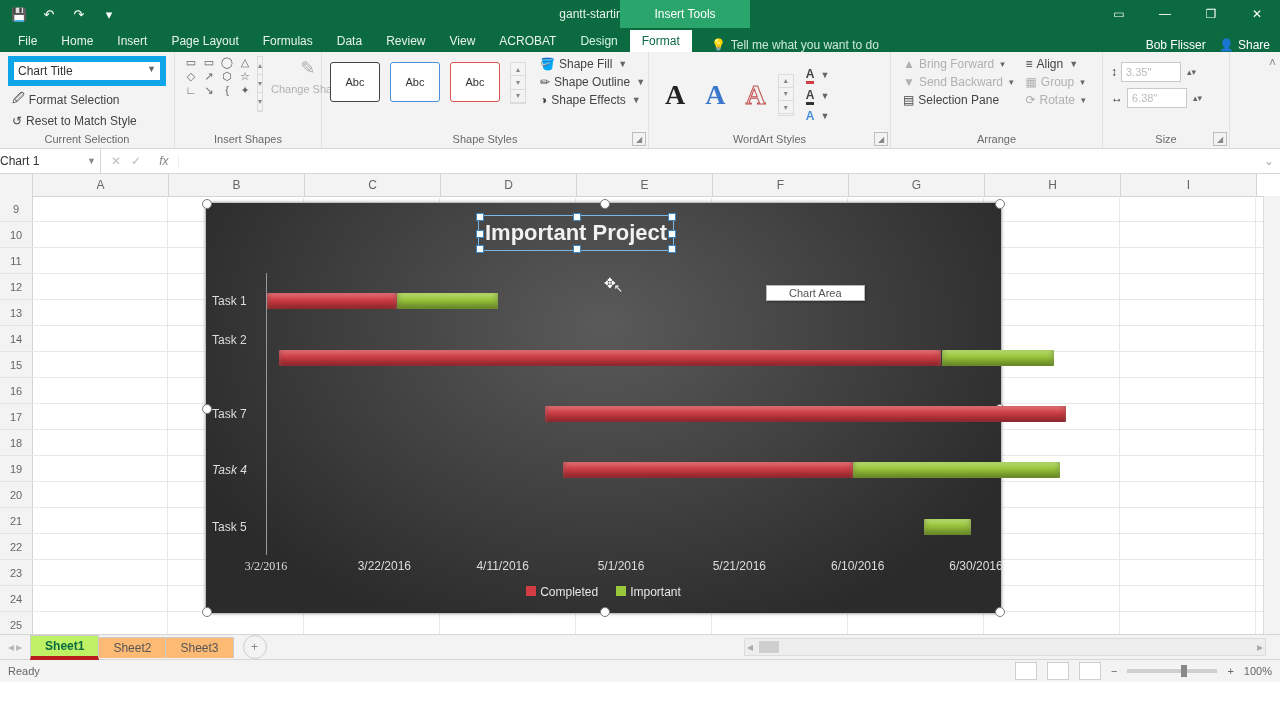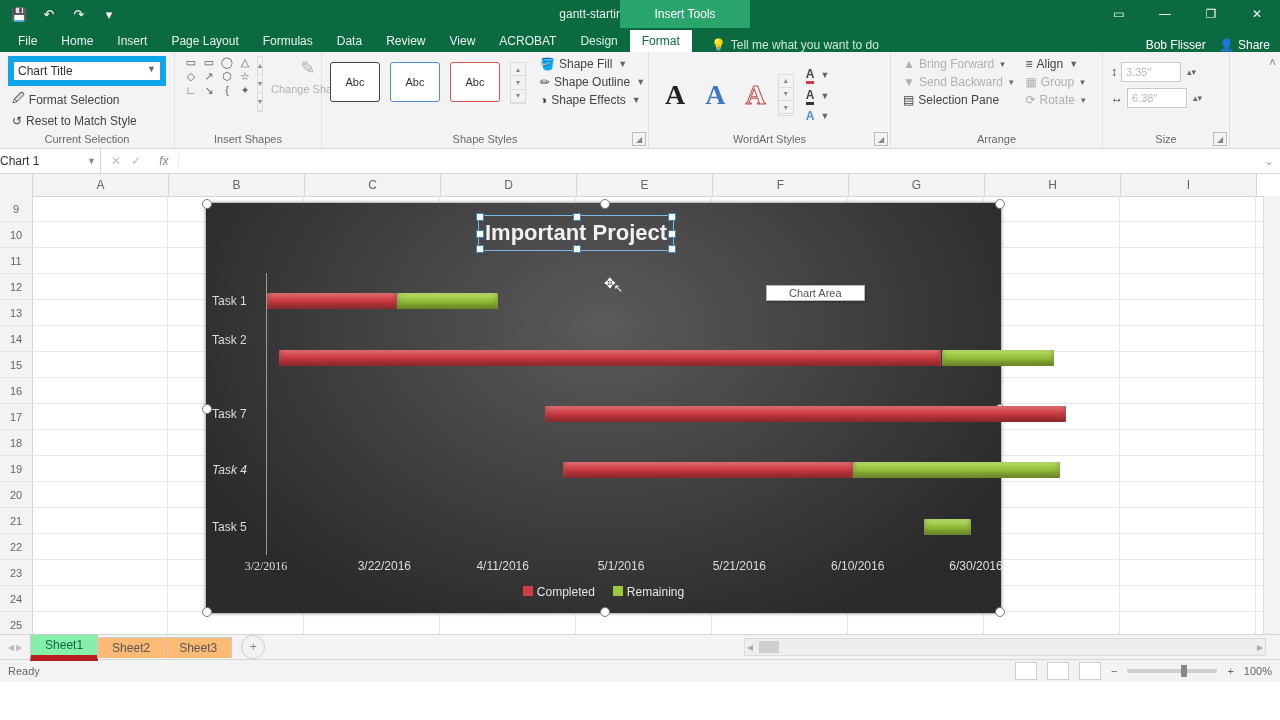--- a/index.html
+++ b/index.html
@@ -63,21 +63,21 @@
 .bar.red{background:#d23c43}
 .bar.grn{background:#9bc83b}
 .xlab{position:absolute;top:356px;color:#ddd;font-size:12px;transform:translateX(-50%)}
 .legend{position:absolute;left:0;right:0;top:382px;display:flex;justify-content:center;gap:18px;color:#e5e5e5;font-size:12px}
 .lg-sw{width:10px;height:10px;display:inline-block;margin-right:4px}
 .vscroll{position:absolute;right:0;top:22px;bottom:0;width:16px;background:#f3f3f3;border-left:1px solid #dcdcdc}
 
 .tabrow{height:24px;border-top:1px solid #d6d6d6;display:flex;align-items:center;background:#f3f3f3;position:relative}
 .tabnav{display:flex;gap:2px;padding:0 8px;color:#b8b8b8}
 .sheet-tab{padding:3px 14px;border:1px solid #ccc;border-bottom:none;background:#fdba74;font-size:12px;color:#555;margin-right:-1px}
-.sheet-tab.active{background:#86efac;border-bottom:6px solid #b91c1c;color:#0b6a40;font-weight:400}
+.sheet-tab.active{background:#bef264;border-bottom:4px solid #b91c1c;color:#0b6a40;font-weight:700}
 .addsheet{width:22px;height:22px;border:1px solid #ccc;border-radius:50%;display:flex;align-items:center;justify-content:center;margin-left:10px;color:#888}
 .hscroll{position:absolute;right:14px;width:520px;height:16px;background:#eee;border:1px solid #dcdcdc;display:flex;align-items:center}
 .hscroll .thumb{width:20px;height:12px;background:#cfcfcf;margin-left:4px}
 
 .status{height:22px;background:#f3f3f3;border-top:1px solid #d6d6d6;display:flex;align-items:center;justify-content:space-between;padding:0 8px;font-size:11px;color:#666}
 .status .right{display:flex;align-items:center;gap:10px}
 .viewbtn{width:20px;height:16px;border:1px solid #cfcfcf;background:#fff}
 .zoom-slider{width:90px;height:4px;background:#cfcfcf;position:relative}
 .zoom-slider .zt{position:absolute;left:60%;top:-4px;width:6px;height:12px;background:#888}
 .ico{font-family:Arial,sans-serif}
@@ -573,21 +573,21 @@
         <div class="bar red" style="left: 11.8333px; top: 76.6px; width: 662.667px;"></div>
         <div class="bar grn" style="left: 674.5px; top: 76.6px; width: 112.417px;"></div>
         <div class="bar red" style="left: 278.083px; top: 133px; width: 520.667px;"></div>
         <div class="bar red" style="left: 295.833px; top: 189.4px; width: 289.917px;"></div>
         <div class="bar grn" style="left: 585.75px; top: 189.4px; width: 207.083px;"></div>
         <div class="bar grn" style="left: 656.75px; top: 245.8px; width: 47.3333px;"></div>
       </div>
     <div id="xlabs"></div>
     <div class="legend">
       <span><span class="lg-sw" style="background:#d23c43"></span><span>Completed</span></span>
-      <span><span class="lg-sw" style="background:#9bc83b"></span><span>Remaining</span></span>
+      <span><span class="lg-sw" style="background:#9bc83b"></span><span>Important</span></span>
     </div>
   <div class="ylab" style="top: 98.2px;">Task 1</div>
       <div class="ylab" style="top: 137px; text-align: right;">Task 2</div>
       <div class="ylab" style="top: 211px;">Task 7</div>
       <div class="ylab" style="top: 267.4px; font-style: italic;">Task 4</div>
       <div class="ylab" style="top: 323.8px;">Task 5</div>
       <div class="xlab" style="left: 60px; font-family: Liberation Serif, serif;">3/2/2016</div>
       <div class="xlab" style="left: 178.333px;">3/22/2016</div>
       <div class="xlab" style="left: 296.667px;">4/11/2016</div>
       <div class="xlab" style="left: 415px;">5/1/2016</div>

